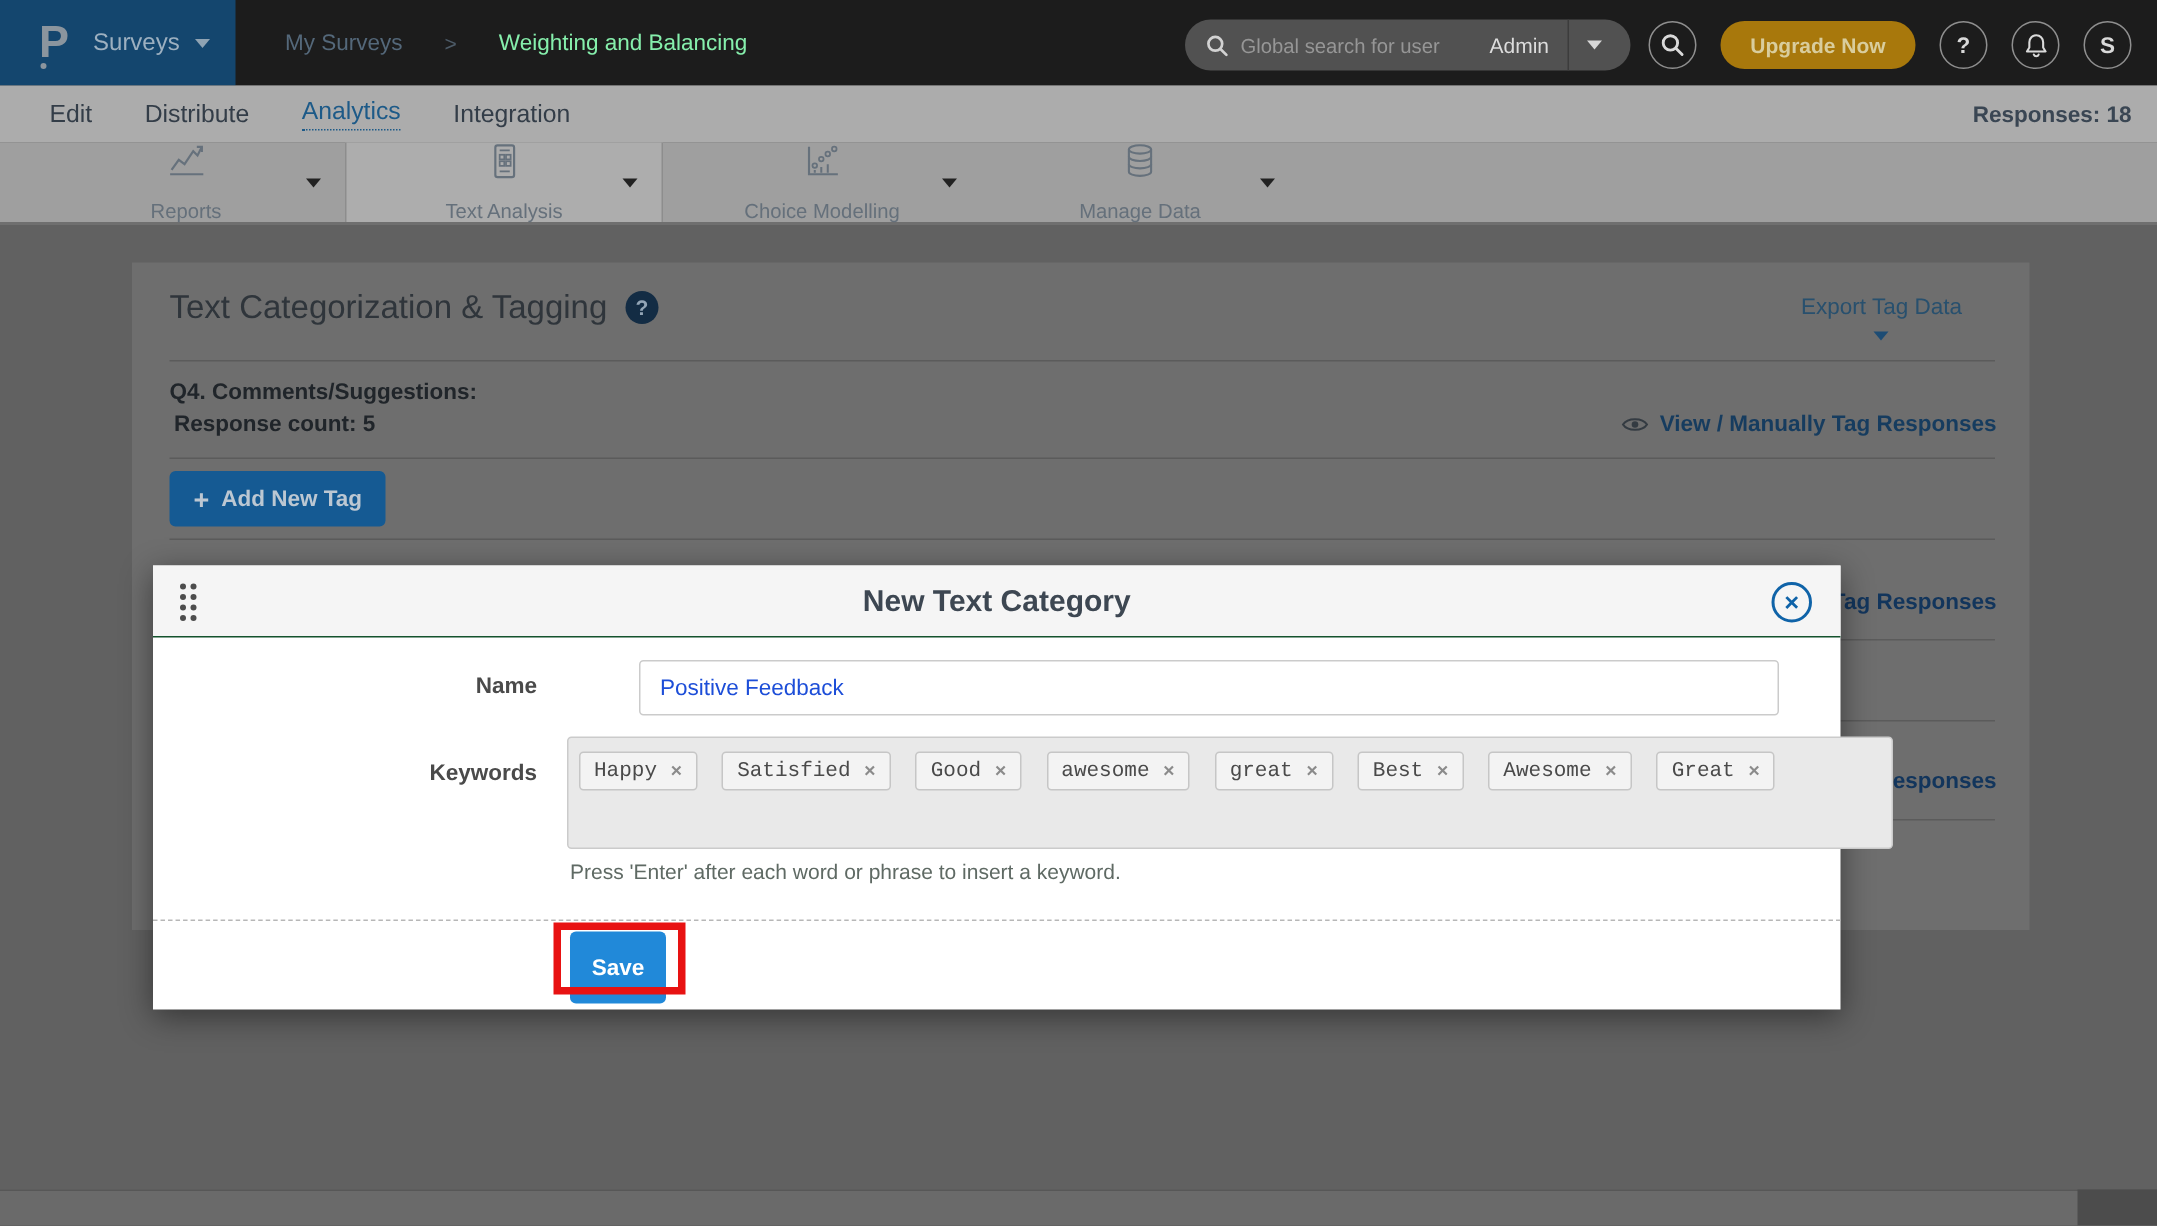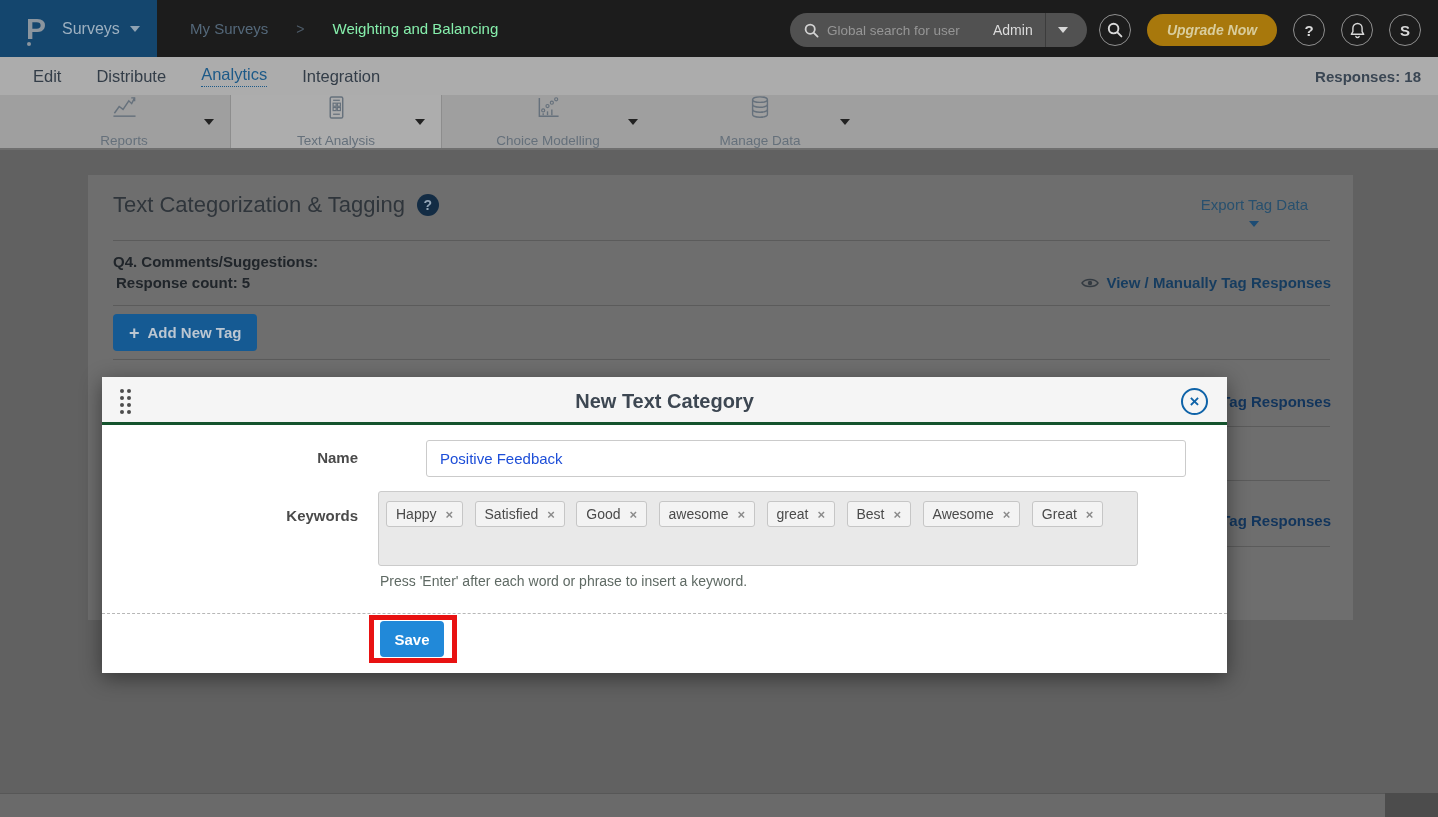--- a/index.html
+++ b/index.html
@@ -31,21 +31,21 @@
   .scope { color:#dcdcdc; font-size:14px; margin-left:6px; white-space:nowrap; cursor:pointer; }
   .pill-divider { width:1px; height:34px; background:#3c3c3c; margin-left:12px; }
   .pill-caret-wrap { width:34px; height:34px; display:flex; align-items:center; justify-content:center; cursor:pointer; }
   .pill-caret-wrap .caret { border-top-color:#d8d8d8; }
 
   .circle-btn { position:absolute; top:14px; width:32px; height:32px; border:1.5px solid #8f8f8f; border-radius:50%;
                 display:flex; align-items:center; justify-content:center; color:#d9d9d9; font-size:15px;
                 font-weight:700; cursor:pointer; background:transparent; }
   .upgrade-btn { position:absolute; left:1147px; top:14px; width:130px; height:32px; background:#a8780c;
                  border:none; border-radius:16px; color:#d9cd9d; font-size:14px; font-weight:700;
-                 cursor:pointer; font-family:"Liberation Sans", sans-serif;font-style:italic; }
+                 cursor:pointer; font-family:"Liberation Sans", sans-serif; }
 
   
   .tabnav { position:absolute; top:57px; left:0; width:1438px; height:38px; background:#acacac;
             display:flex; align-items:center; padding-left:33px; gap:35px; }
   .tabnav .tab { font-size:16.5px; color:#333d48; cursor:pointer; }
   .tabnav .tab.active { color:#1d5a88; border-bottom:1px dotted #1d5a88; padding-bottom:2px; }
   .responses { position:absolute; right:17px; top:0; height:38px; display:flex; align-items:center;
                font-size:15px; font-weight:700; color:#3a4653; }
 
   
@@ -82,41 +82,41 @@
   
   .footer { position:absolute; top:793px; left:0; width:1438px; height:24px; background:#6a6a6a;
             border-top:1px solid #575757; }
   .footer-box { position:absolute; top:793px; left:1385px; width:53px; height:24px; background:#4c4c4c; }
 
   
   .overlay { position:absolute; top:0; left:0; width:1438px; height:817px; background:rgba(0,0,0,0); z-index:50; }
   .modal { position:absolute; top:377px; left:102px; width:1125px; height:296px; background:#ffffff;
            box-shadow:0 5px 20px rgba(0,0,0,0.45); z-index:60; }
   .modal-header { position:absolute; top:0; left:0; width:100%; height:48px; background:#f5f5f5;
-                  border-bottom:3px solid #14532d; }
+                  border-bottom:1px solid #14532d; }
   .modal-title { position:absolute; left:0; right:0; top:0; height:48px; line-height:48px; text-align:center;
                  font-size:20px; font-weight:700; color:#3d4752; }
   .drag-handle { position:absolute; left:18px; top:12px; display:grid; grid-template-columns:repeat(2,4px);
                  grid-template-rows:repeat(4,4px); gap:3px; cursor:move; }
   .drag-handle i { width:4px; height:4px; border-radius:50%; background:#4d4d4d; }
   .modal-close { position:absolute; right:19px; top:11px; width:27px; height:27px; border-radius:50%;
                  border:2px solid #0f63a8; color:#0f63a8; font-size:17px; font-weight:700;
                  display:flex; align-items:center; justify-content:center; cursor:pointer; background:#f5f5f5; line-height:1; }
   .field-label { position:absolute; left:0; width:256px; text-align:right; font-size:15px; font-weight:700; color:#4a4a4a; }
   .name-input { position:absolute; left:276px; top:63px; width:760px; height:37px; border:1px solid #cbcbcb;
                 border-radius:3px; font-size:15px; color:#1d4ed8; padding:0 13px; outline:none;
                 font-family:"Liberation Sans", sans-serif; background:#fff;margin-left:48px; }
-  .kw-box { position:absolute; left:276px; top:114px; width:760px; height:75px; background:#e9e9e9;
-            border:1px solid #cbcbcb; border-radius:3px; padding:6px 7px; cursor:text; }
+  .kw-box { position:absolute; left:276px; top:114px; width:884px; height:75px; background:#e9e9e9;
+            border:1px solid #cbcbcb; border-radius:3px; padding:6px 7px; cursor:text;font-family:Liberation Mono, monospace; }
   .tag { display:inline-flex; align-items:center; margin:3px 7px 3px 0; padding:4px 9px; background:#f3f3f3;
          border:1px solid #c6c6c6; border-radius:3px; font-size:14px; color:#4a4a4a; }
   .tag .x { margin-left:9px; color:#8b8b8b; font-weight:700; font-size:13px; cursor:pointer; line-height:1; }
   .hint { position:absolute; left:278px; top:196px; font-size:14px; color:#5f6a64; }
   .dash-sep { position:absolute; left:0; top:236px; width:100%; border-top:1px dashed #b7b7b7; }
-  .save-btn { position:absolute; left:278px; top:244px; width:64px; height:36px; background:#2189d9; border:none;
+  .save-btn { position:absolute; left:278px; top:244px; width:64px; height:48px; background:#2189d9; border:none;
               border-radius:4px; color:#ffffff; font-size:15px; font-weight:700; cursor:pointer;
               font-family:"Liberation Sans", sans-serif; }
   .red-box { position:absolute; left:267px; top:238px; width:88px; height:48px; border:5px solid #e81212;
              pointer-events:none; }
 </style>
 </head>
 <body>
 
 <div class="topbar">
   <div class="brand-box">

